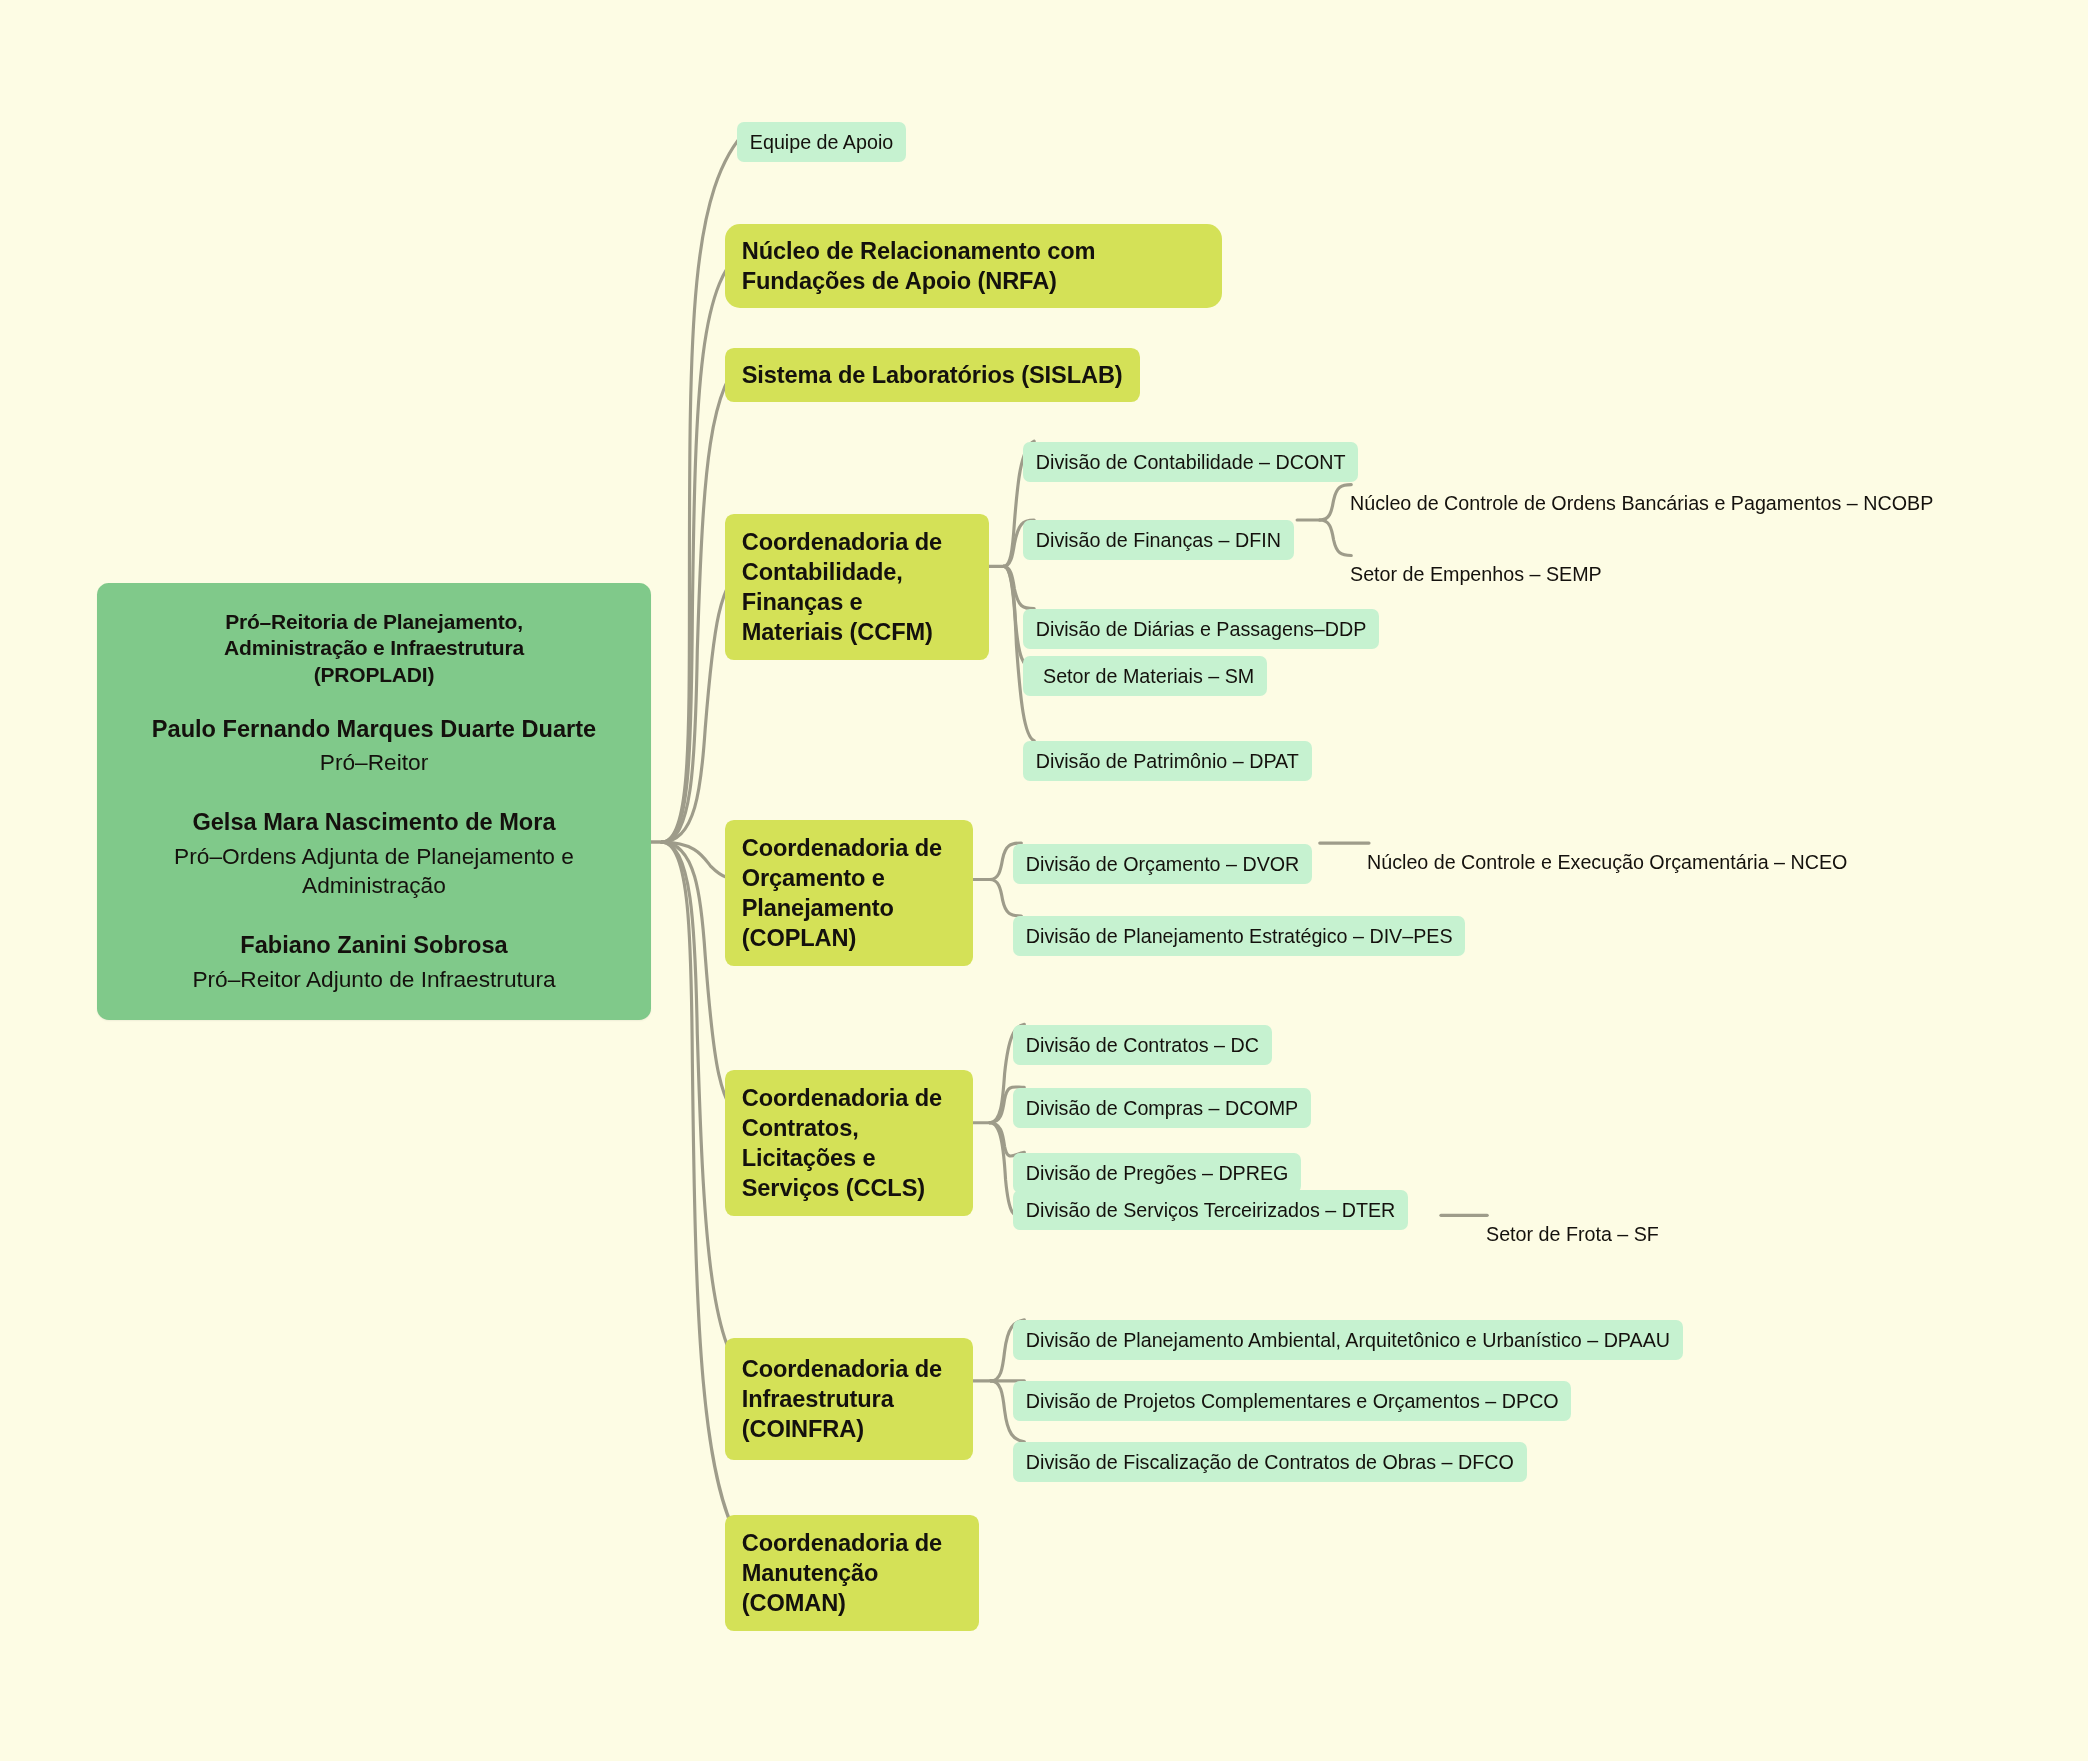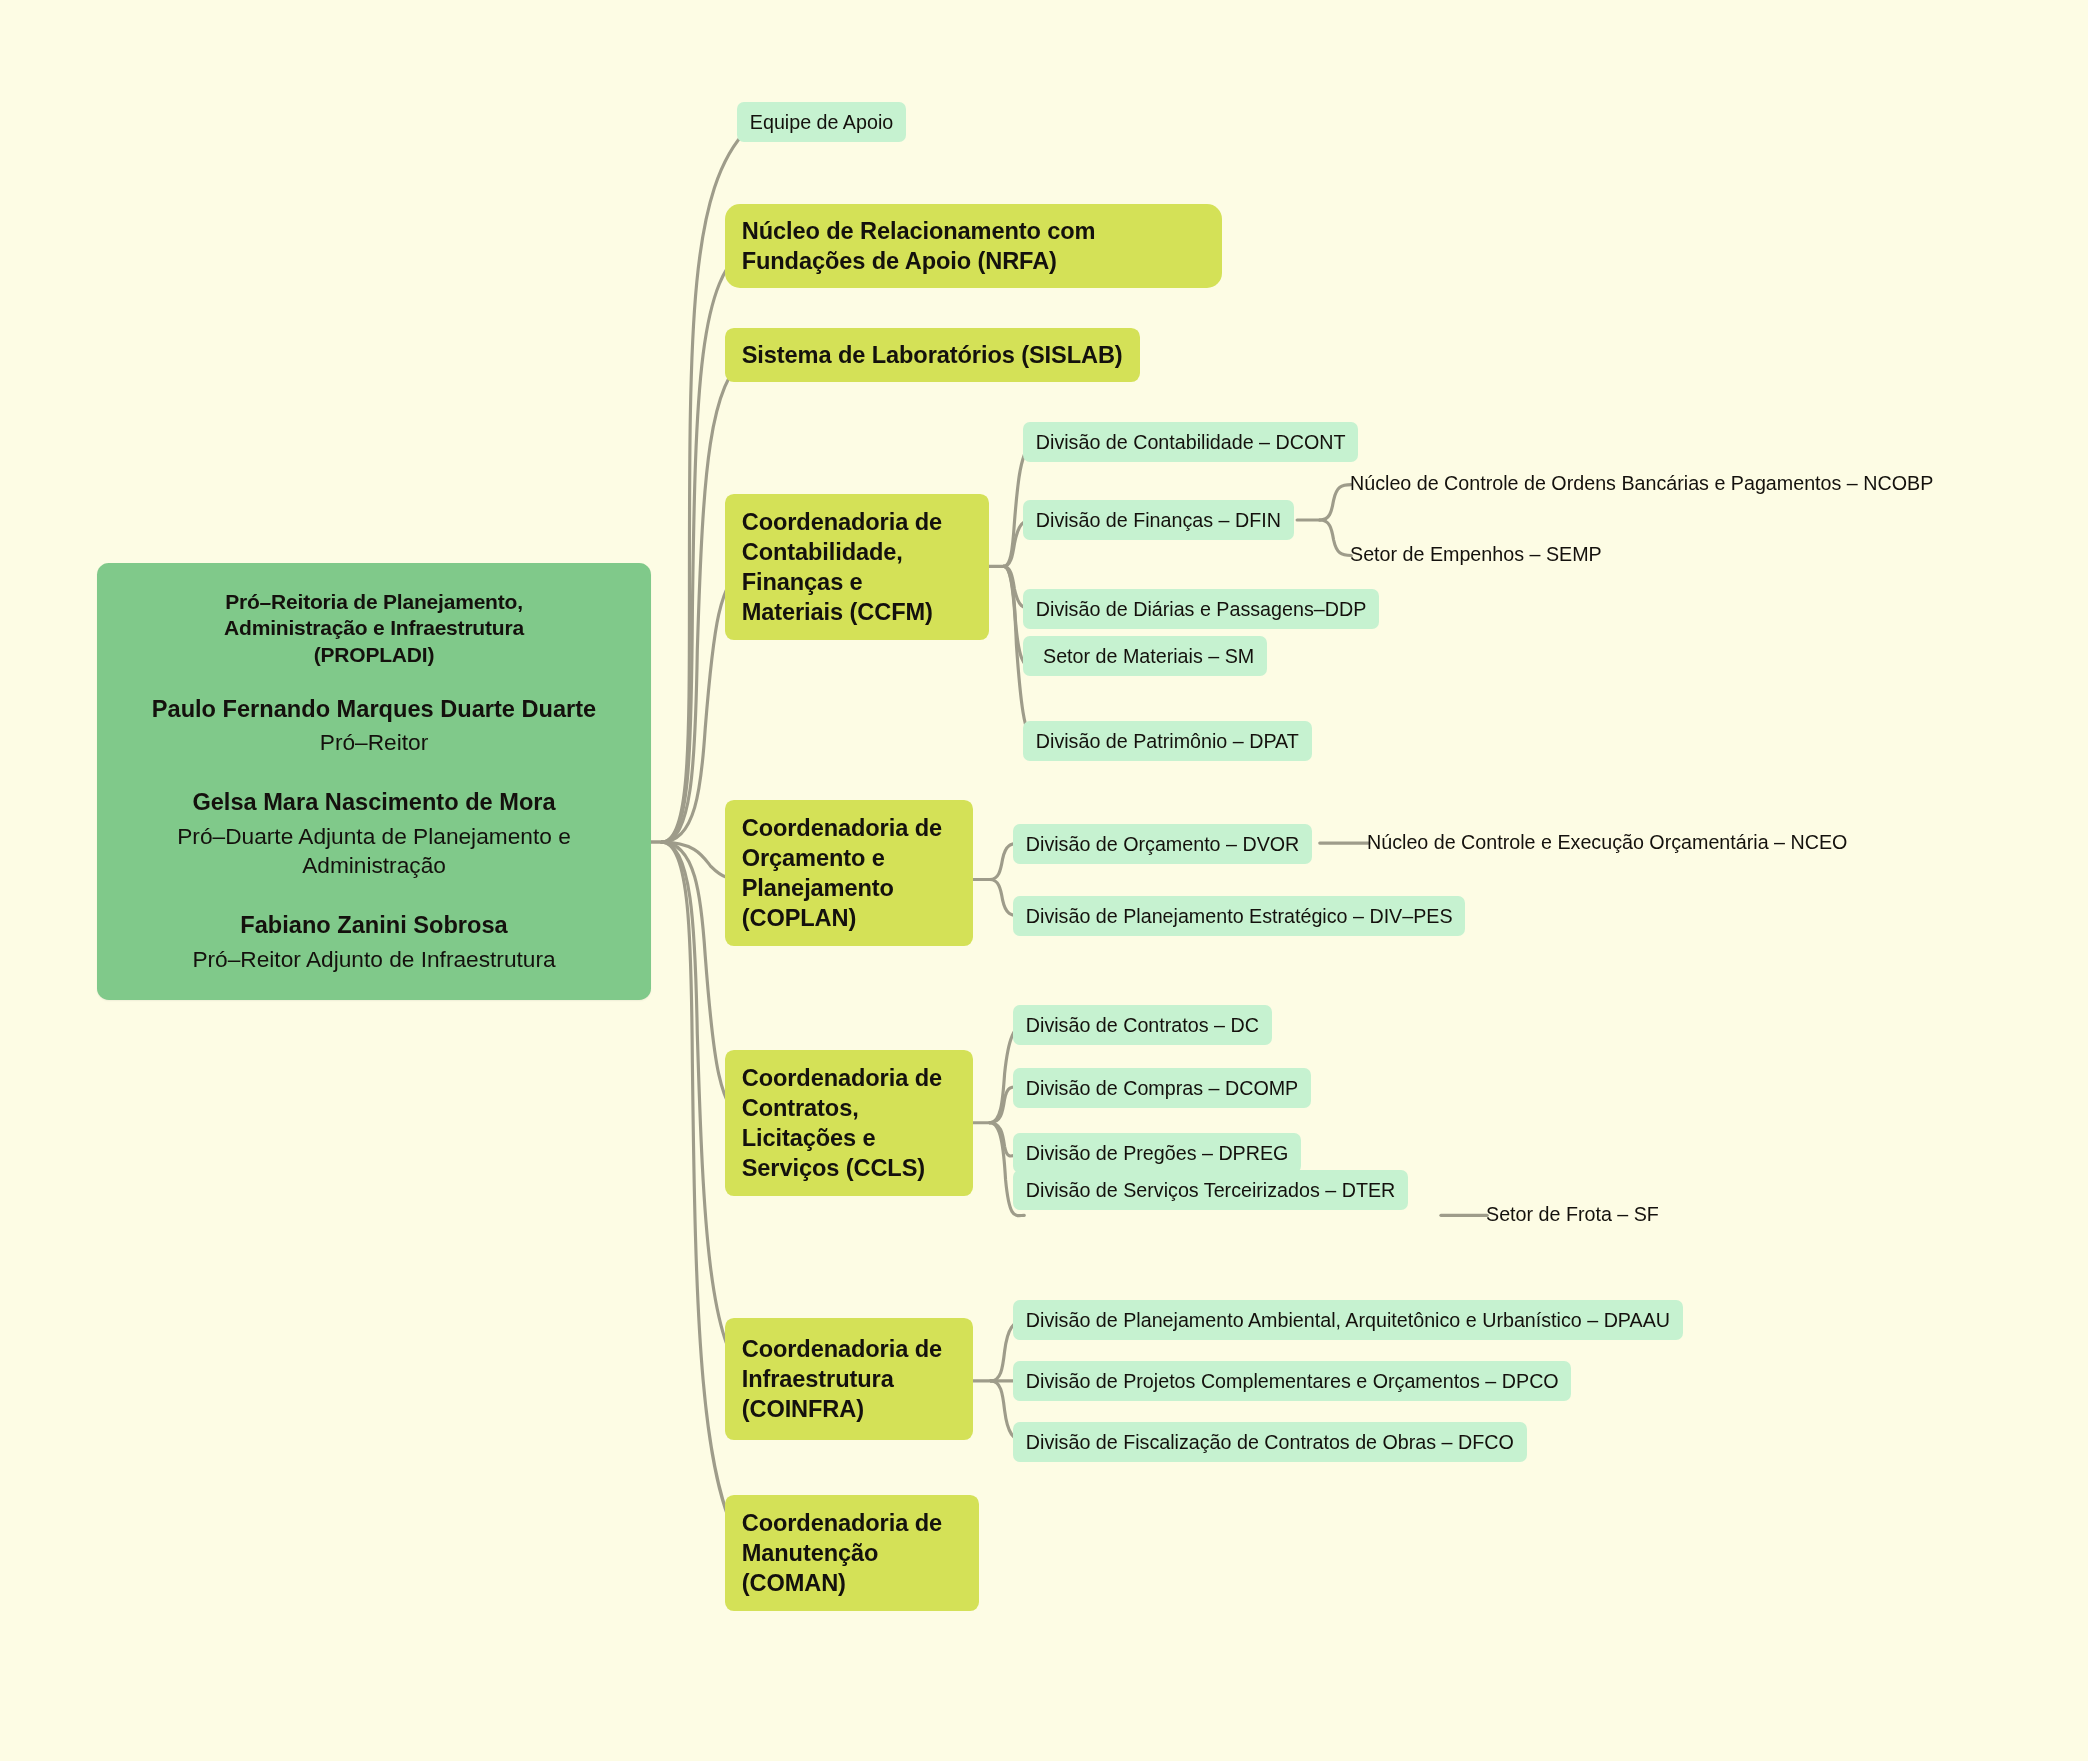--- a/index.html
+++ b/index.html
@@ -26,20 +26,21 @@
     height: 1761px;
     pointer-events: none;
   }
   .node {
     position: absolute;
     box-sizing: border-box;
     display: flex;
     flex-direction: column;
     justify-content: center;
     color: #14110d;
+    margin-top: 20px;
   }
 
   
   .node.lvl0 {
     background: #80C98A;
     border-radius: 11.8px;
     padding: 25.6px 29.6px;
     text-align: center;
     align-items: center;
     box-shadow: 0 1px 2px rgba(0,0,0,0.06);
@@ -161,21 +162,21 @@
       <div>Administração e Infraestrutura</div>
       <div>(PROPLADI)</div>
     </div>
     <div class="root-gap"></div>
     <div class="person">
       <div class="person-name">Paulo Fernando Marques Duarte Duarte</div>
       <div class="person-role">Pró–Reitor</div>
     </div>
     <div class="person">
       <div class="person-name">Gelsa Mara Nascimento de Mora</div>
-      <div class="person-role">Pró–Duarte Adjunta de Planejamento e</div>
+      <div class="person-role">Pró–Ordens Adjunta de Planejamento e</div>
       <div class="person-role" style="margin-top:0;">Administração</div>
     </div>
     <div class="person">
       <div class="person-name">Fabiano Zanini Sobrosa</div>
       <div class="person-role">Pró–Reitor Adjunto de Infraestrutura</div>
     </div>
   </div>
 
   <div class="node lvl2" style="left:737px; top:102px;">
     <span>Equipe de Apoio</span>

